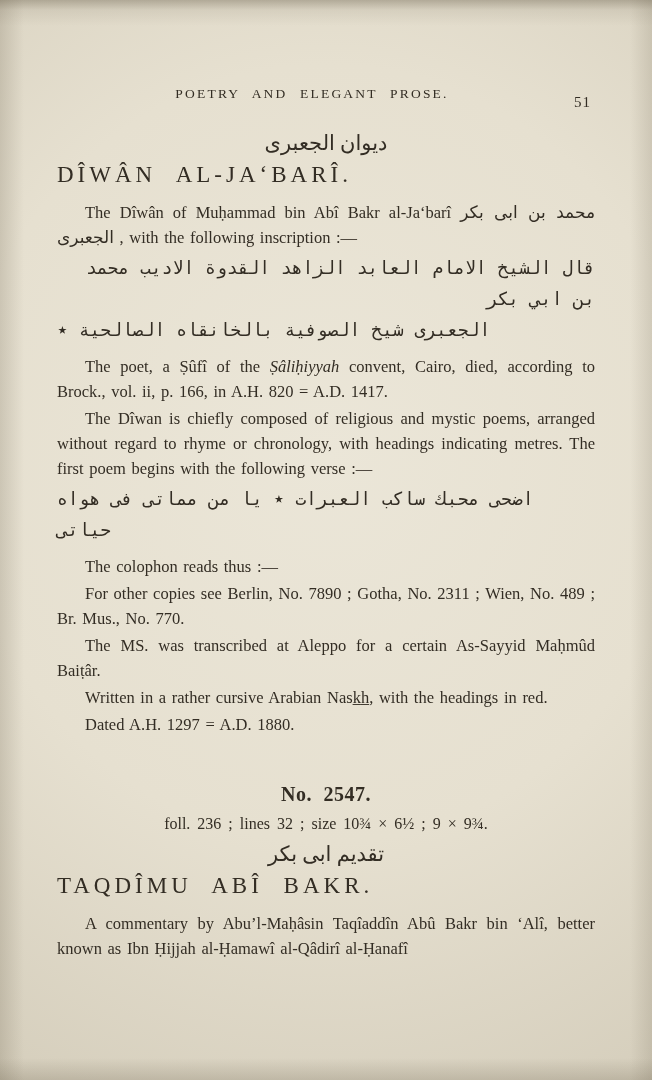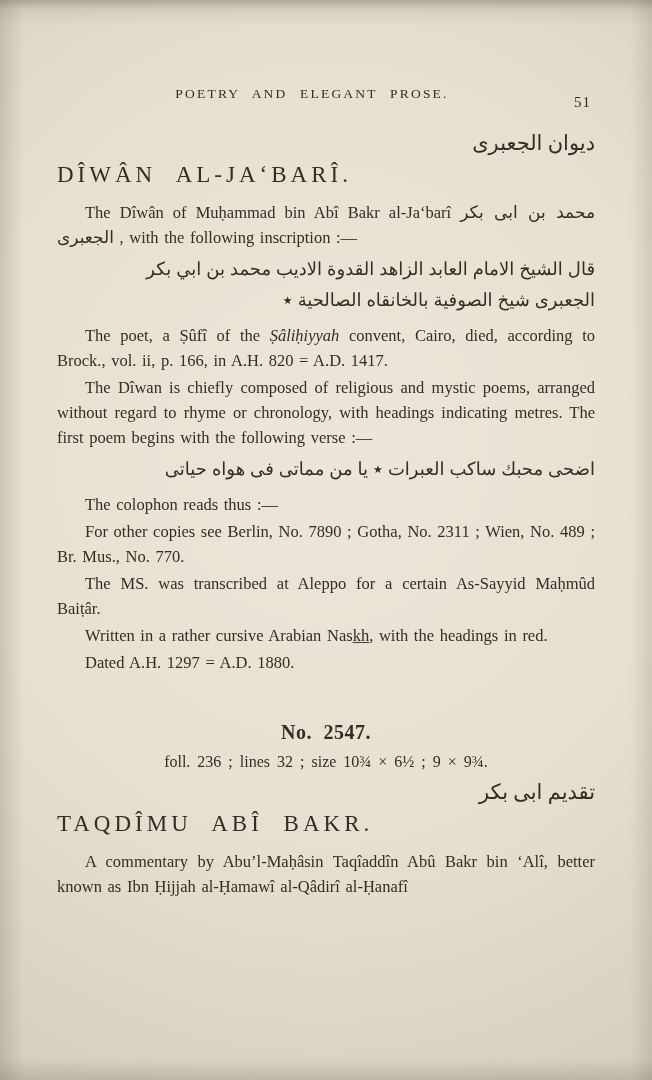--- a/index.html
+++ b/index.html
@@ -54,21 +54,21 @@
     letter-spacing: 0.5px;
     margin-bottom: 9px;
   }
   .collation {
     text-align: center;
     font-size: 16px;
     word-spacing: 3px;
     margin-bottom: 6px;
   }
   .arabic-title {
-    text-align: right;
+    text-align: center;
     font-size: 21px;
     line-height: 30px;
     margin-bottom: 4px;
   }
   .entry-title {
     font-size: 23px;
     letter-spacing: 4px;
     word-spacing: 11px;
     margin-bottom: 12px;
   }
@@ -80,27 +80,27 @@
     text-indent: 28px;
     word-spacing: 1.5px;
   }
   .ar {
     font-family: "DejaVu Sans", sans-serif;
     font-size: 17px;
     unicode-bidi: isolate;
   }
   .arabic-block {
     direction: rtl;
-    font-family: Liberation Sans, sans-serif;
+    font-family: Liberation Mono, monospace;
     font-size: 18px;
     line-height: 31px;
     margin: 4px 0 7px 0;
   }
   .arabic-block .line-full { text-align: right; }
-  .arabic-block .line-center { text-align: right; }
+  .arabic-block .line-center { text-align: left; }
   .ital { font-style: italic; }
   .gap-between-entries { height: 44px; }
 </style>
 </head>
 <body>
 
 <div class="content">
 
   <div class="running-header">
     <span class="hdr-title">POETRY AND ELEGANT PROSE.</span>

